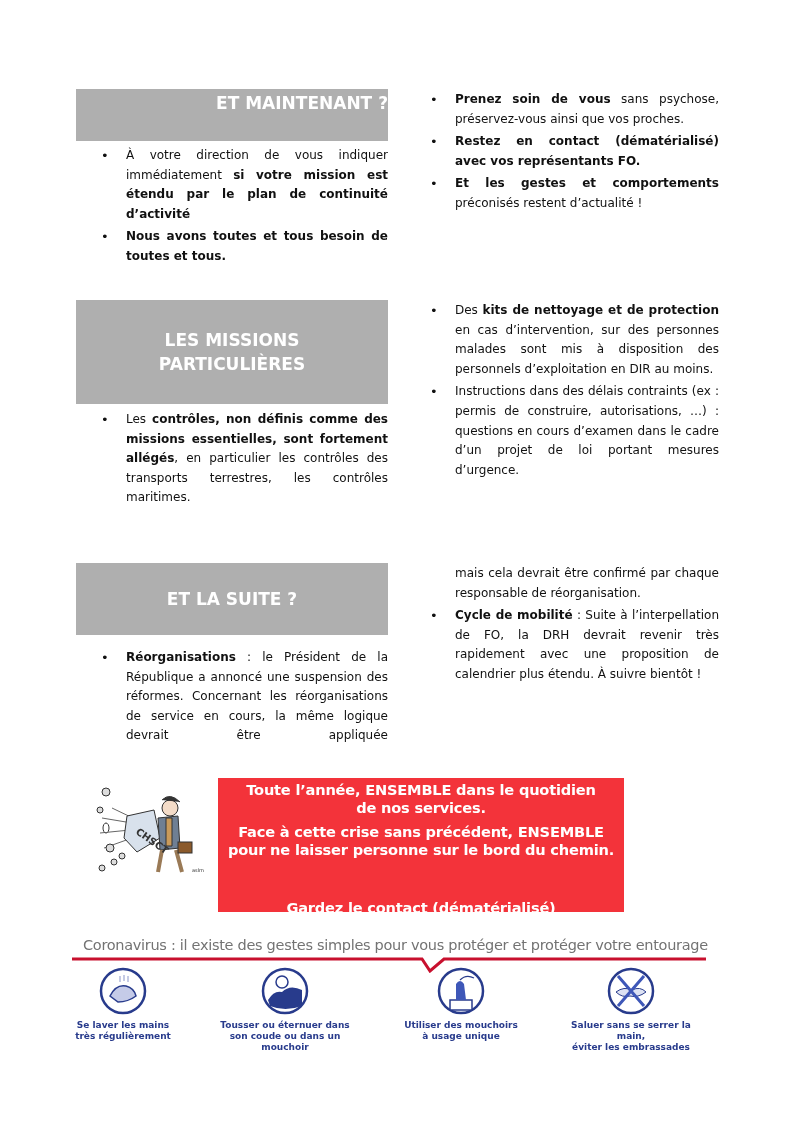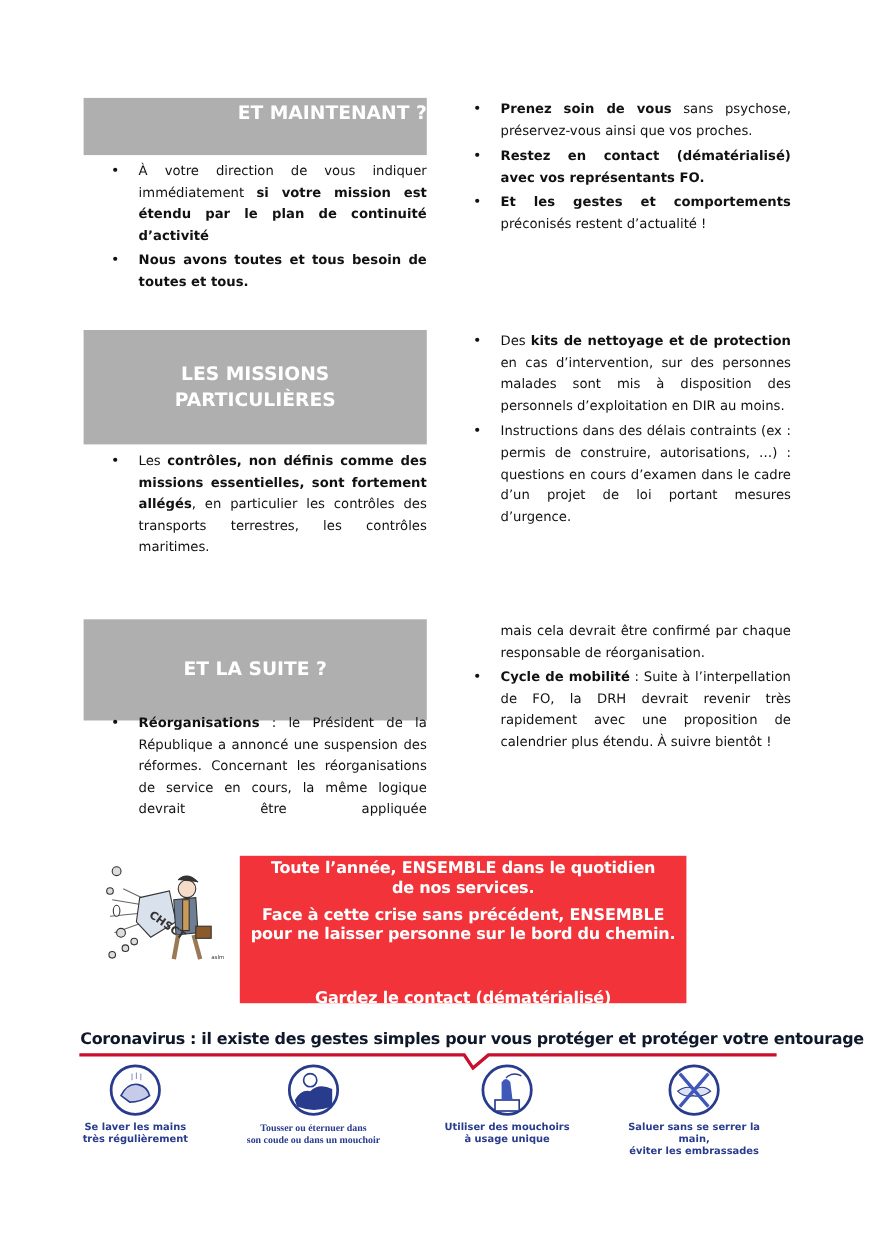--- a/index.html
+++ b/index.html
@@ -13,21 +13,21 @@
   .col ul { list-style: none; margin: 0; padding: 0; }
   .col li { position: relative; padding-left: 50px; margin-bottom: 3px; }
   .col li::before { content: "•"; position: absolute; left: 25px; top: 0; font-size: 13px; }
   .col li.cont { padding-left: 50px; }
   .col li.cont::before { content: ""; }
   b { font-weight: bold; }
   .redbox { background: #f3333a; color: #fff; text-align: center;
             font-family: "DejaVu Sans", sans-serif; font-size: 14.6px; line-height: 18px; font-weight: bold;
             letter-spacing: -0.2px; }
   .redbox p { margin: 0 0 6px 0; }
-  .cv-title { color: #0f172a; font-size: 14.5px; font-weight: bold; letter-spacing: -0.3px; }
+  .cv-title { color: #737373; font-size: 14.5px; font-weight: normal; letter-spacing: -0.3px; margin-left: 10px; }
   .gesture { text-align: center; color: #283b8c; font-size: 9px; line-height: 11px; font-weight: bold; }
   .gesture svg { display: block; margin: 0 auto 4px auto; }
 </style>
 </head>
 <body>
 
 <div class="abs hdr" style="left:76px; top:89px; width:312px; height:52px; align-items:flex-start; padding-top:2px; box-sizing:border-box;justify-content:flex-end;">
   <span>ET MAINTENANT ?</span>
 </div>
 <div class="abs col" style="left:76px; top:146px; width:312px;">
@@ -40,21 +40,21 @@
 <div class="abs hdr" style="left:76px; top:300px; width:312px; height:104px; flex-direction:column;">
   <span>LES MISSIONS</span>
   <span>PARTICULIÈRES</span>
 </div>
 <div class="abs col" style="left:76px; top:410px; width:312px;">
   <ul>
     <li><span>Les </span><b>contrôles, non définis comme des missions essentielles, sont fortement allégés</b><span>, en particulier les contrôles des transports terrestres, les contrôles maritimes.</span></li>
   </ul>
 </div>
 
-<div class="abs hdr" style="left:76px; top:563px; width:312px; height:92px;">
+<div class="abs hdr" style="left:76px; top:563px; width:312px; height:72px;">
   <span>ET LA SUITE ?</span>
 </div>
 <div class="abs col" style="left:76px; top:648px; width:312px;">
   <ul>
     <li style="text-align-last: justify;"><b>Réorganisations</b><span> : le Président de la République a annoncé une suspension des réformes. Concernant les réorganisations de service en cours, la même logique devrait être appliquée</span></li>
   </ul>
 </div>
 
 <div class="abs col" style="left:405px; top:90px; width:314px;">
   <ul>
@@ -118,21 +118,21 @@
 <div class="abs gesture" style="left:58px; top:966px; width:130px;">
   <svg width="50" height="50" viewBox="0 0 50 50">
     <circle cx="25" cy="25" r="22" stroke="#283b8c" stroke-width="2.5" fill="#fff"></circle>
     <path d="M12 30 Q18 18 28 20 Q36 22 38 30 Q30 36 20 36 Z" fill="#c5cbe8" stroke="#283b8c" stroke-width="1.5"></path>
     <path d="M22 10 L22 16 M26 9 L26 15 M30 10 L30 16" stroke="#8b96c9" stroke-width="1"></path>
   </svg>
   <div>Se laver les mains</div>
   <div>très régulièrement</div>
 </div>
 
-<div class="abs gesture" style="left:210px; top:966px; width:150px;font-family:Liberation Serif, serif;">
+<div class="abs gesture" style="left:210px; top:966px; width:150px;">
   <svg width="50" height="50" viewBox="0 0 50 50">
     <circle cx="25" cy="25" r="22" stroke="#283b8c" stroke-width="2.5" fill="#fff"></circle>
     <path d="M8 34 Q14 24 22 26 Q30 18 42 24 L42 40 Q25 46 10 40 Z" fill="#283b8c"></path>
     <circle cx="22" cy="16" r="6" fill="#fff" stroke="#283b8c" stroke-width="1.5"></circle>
   </svg>
   <div>Tousser ou éternuer dans</div>
   <div>son coude ou dans un mouchoir</div>
 </div>
 
 <div class="abs gesture" style="left:396px; top:966px; width:130px;">

